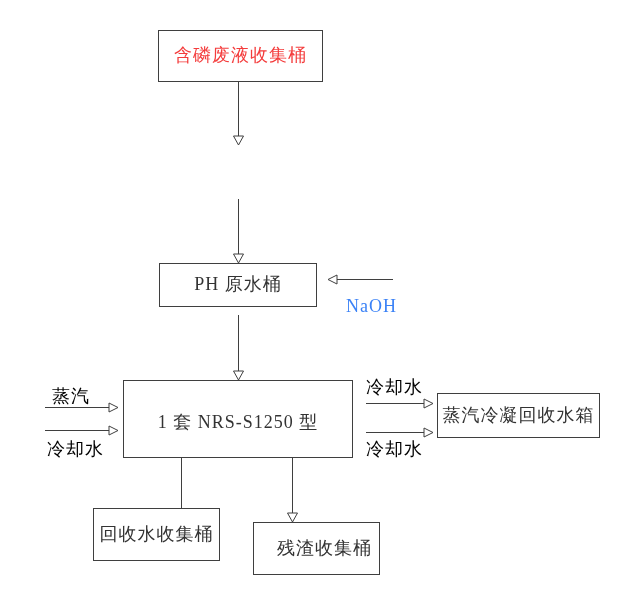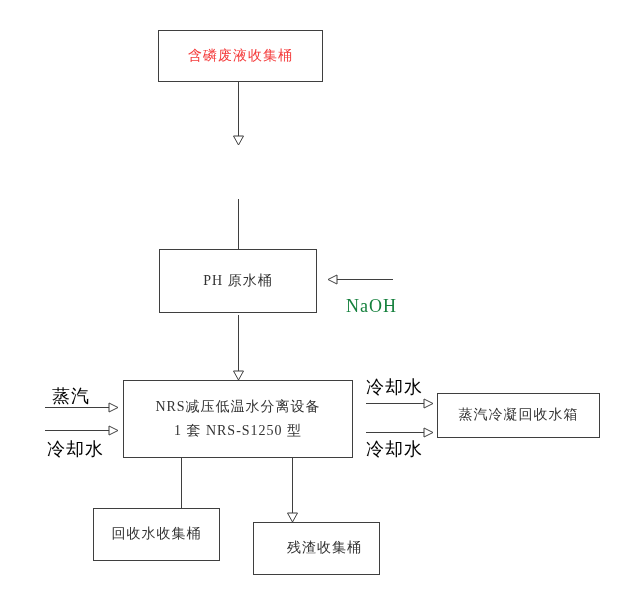--- a/index.html
+++ b/index.html
@@ -24,46 +24,46 @@
   }
   .box {
     position: absolute;
     box-sizing: border-box;
     border: 1px solid #3f3f3f;
     background: #ffffff;
     display: flex;
     flex-direction: column;
     align-items: center;
     justify-content: center;
-    font-size: 14px;
+    font-size: 18px;
     color: #333333;
     text-align: center;
     line-height: 1.2;
     letter-spacing: 1px;
   }
   .box .l2 { margin-top: 7px; }
   .red-text { color: #f43c3c; }
   .flow-label {
     position: absolute;
     font-size: 18px;
     color: #000000;
     white-space: nowrap;
     letter-spacing: 1px;
   }
   .black-label {
     position: absolute;
     font-size: 18px;
-    color: #15803d;
+    color: #3b82f6;
     white-space: nowrap;
     letter-spacing: 1px;
   }
   
   .box-waste       { left: 158px; top: 30px;  width: 165px; height: 52px; }
   .box-raw         { left: 158px; top: 145px; width: 159px; height: 54px; }
-  .box-ph          { left: 159px; top: 249px; width: 158px; height: 64px; }
+  .box-ph          { left: 159px; top: 263px; width: 158px; height: 44px; }
   .box-separator   { left: 123px; top: 380px; width: 230px; height: 78px; }
   .box-condensate  { left: 437px; top: 393px; width: 163px; height: 45px; }
   .box-recycled    { left: 93px;  top: 508px; width: 127px; height: 53px; }
   .box-residue     { left: 253px; top: 522px; width: 127px; height: 53px; padding-left: 16px; }
   
   .lbl-steam          { left: 52px;  top: 384px; }
   .lbl-coolant-left   { left: 47px;  top: 437px; }
   .lbl-coolant-rtop   { left: 366px; top: 375px; }
   .lbl-coolant-rbot   { left: 366px; top: 437px; }
   .lbl-naoh           { left: 346px; top: 296px; }
@@ -129,21 +129,20 @@
   <div class="box box-waste red-text">
     <span>含磷废液收集桶</span>
   </div>
 
 
   <div class="box box-ph">
     <span>PH 原水桶</span>
   </div>
 
   <div class="box box-separator">
-    <span>NRS减压低温水分离设备</span>
     <span class="l2">1 套 NRS-S1250 型</span>
   </div>
 
   <div class="box box-condensate">
     <span>蒸汽冷凝回收水箱</span>
   </div>
 
   <div class="box box-recycled">
     <span>回收水收集桶</span>
   </div>

